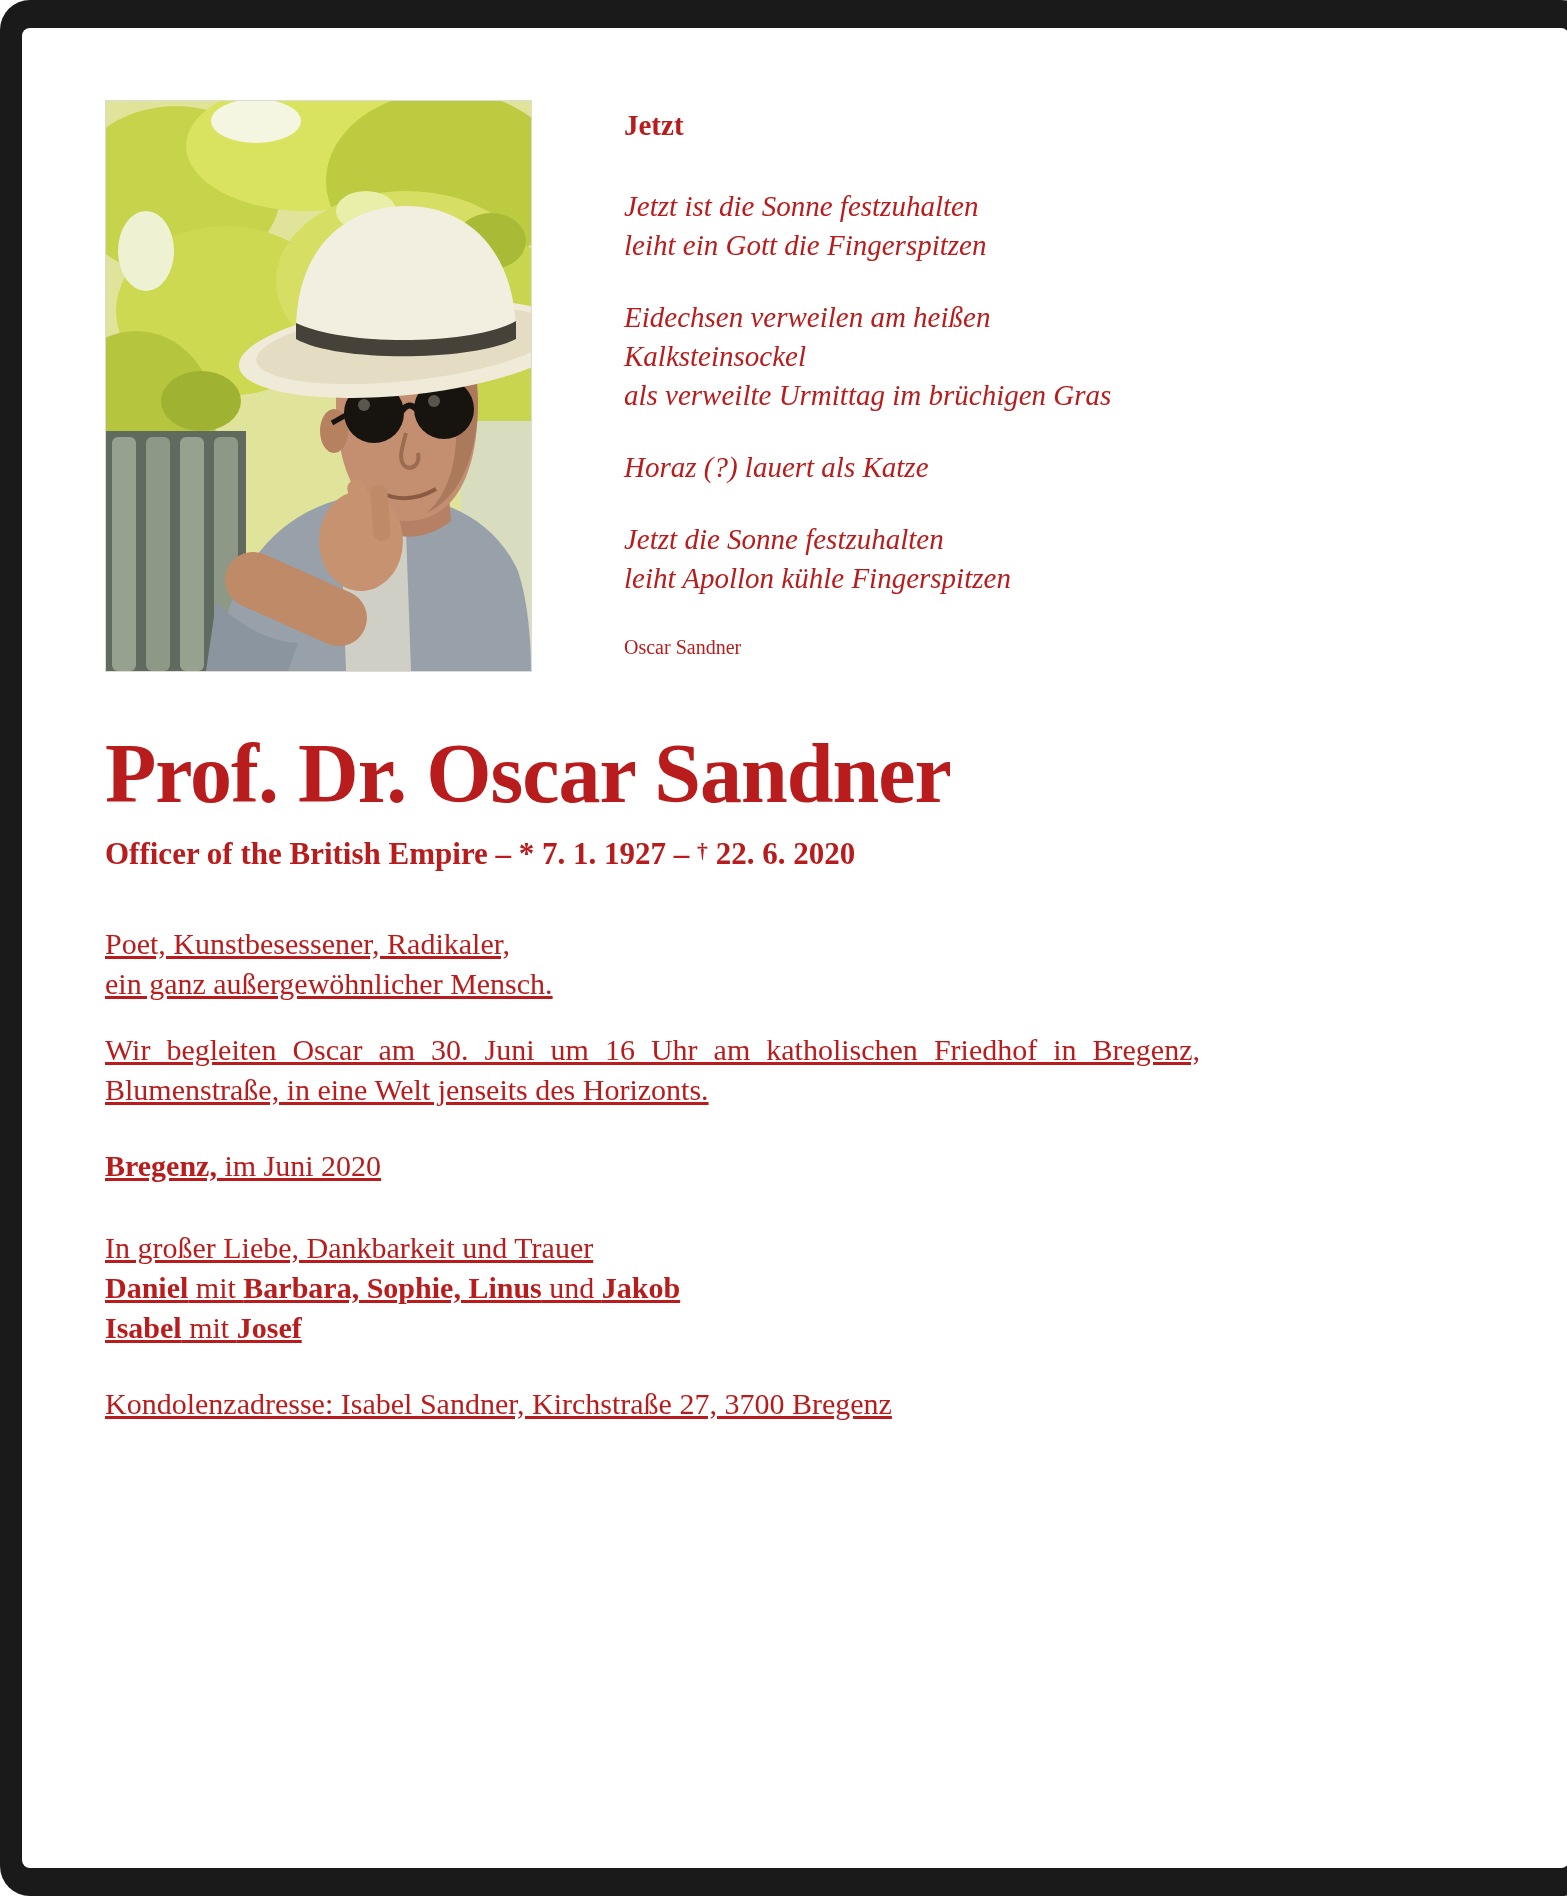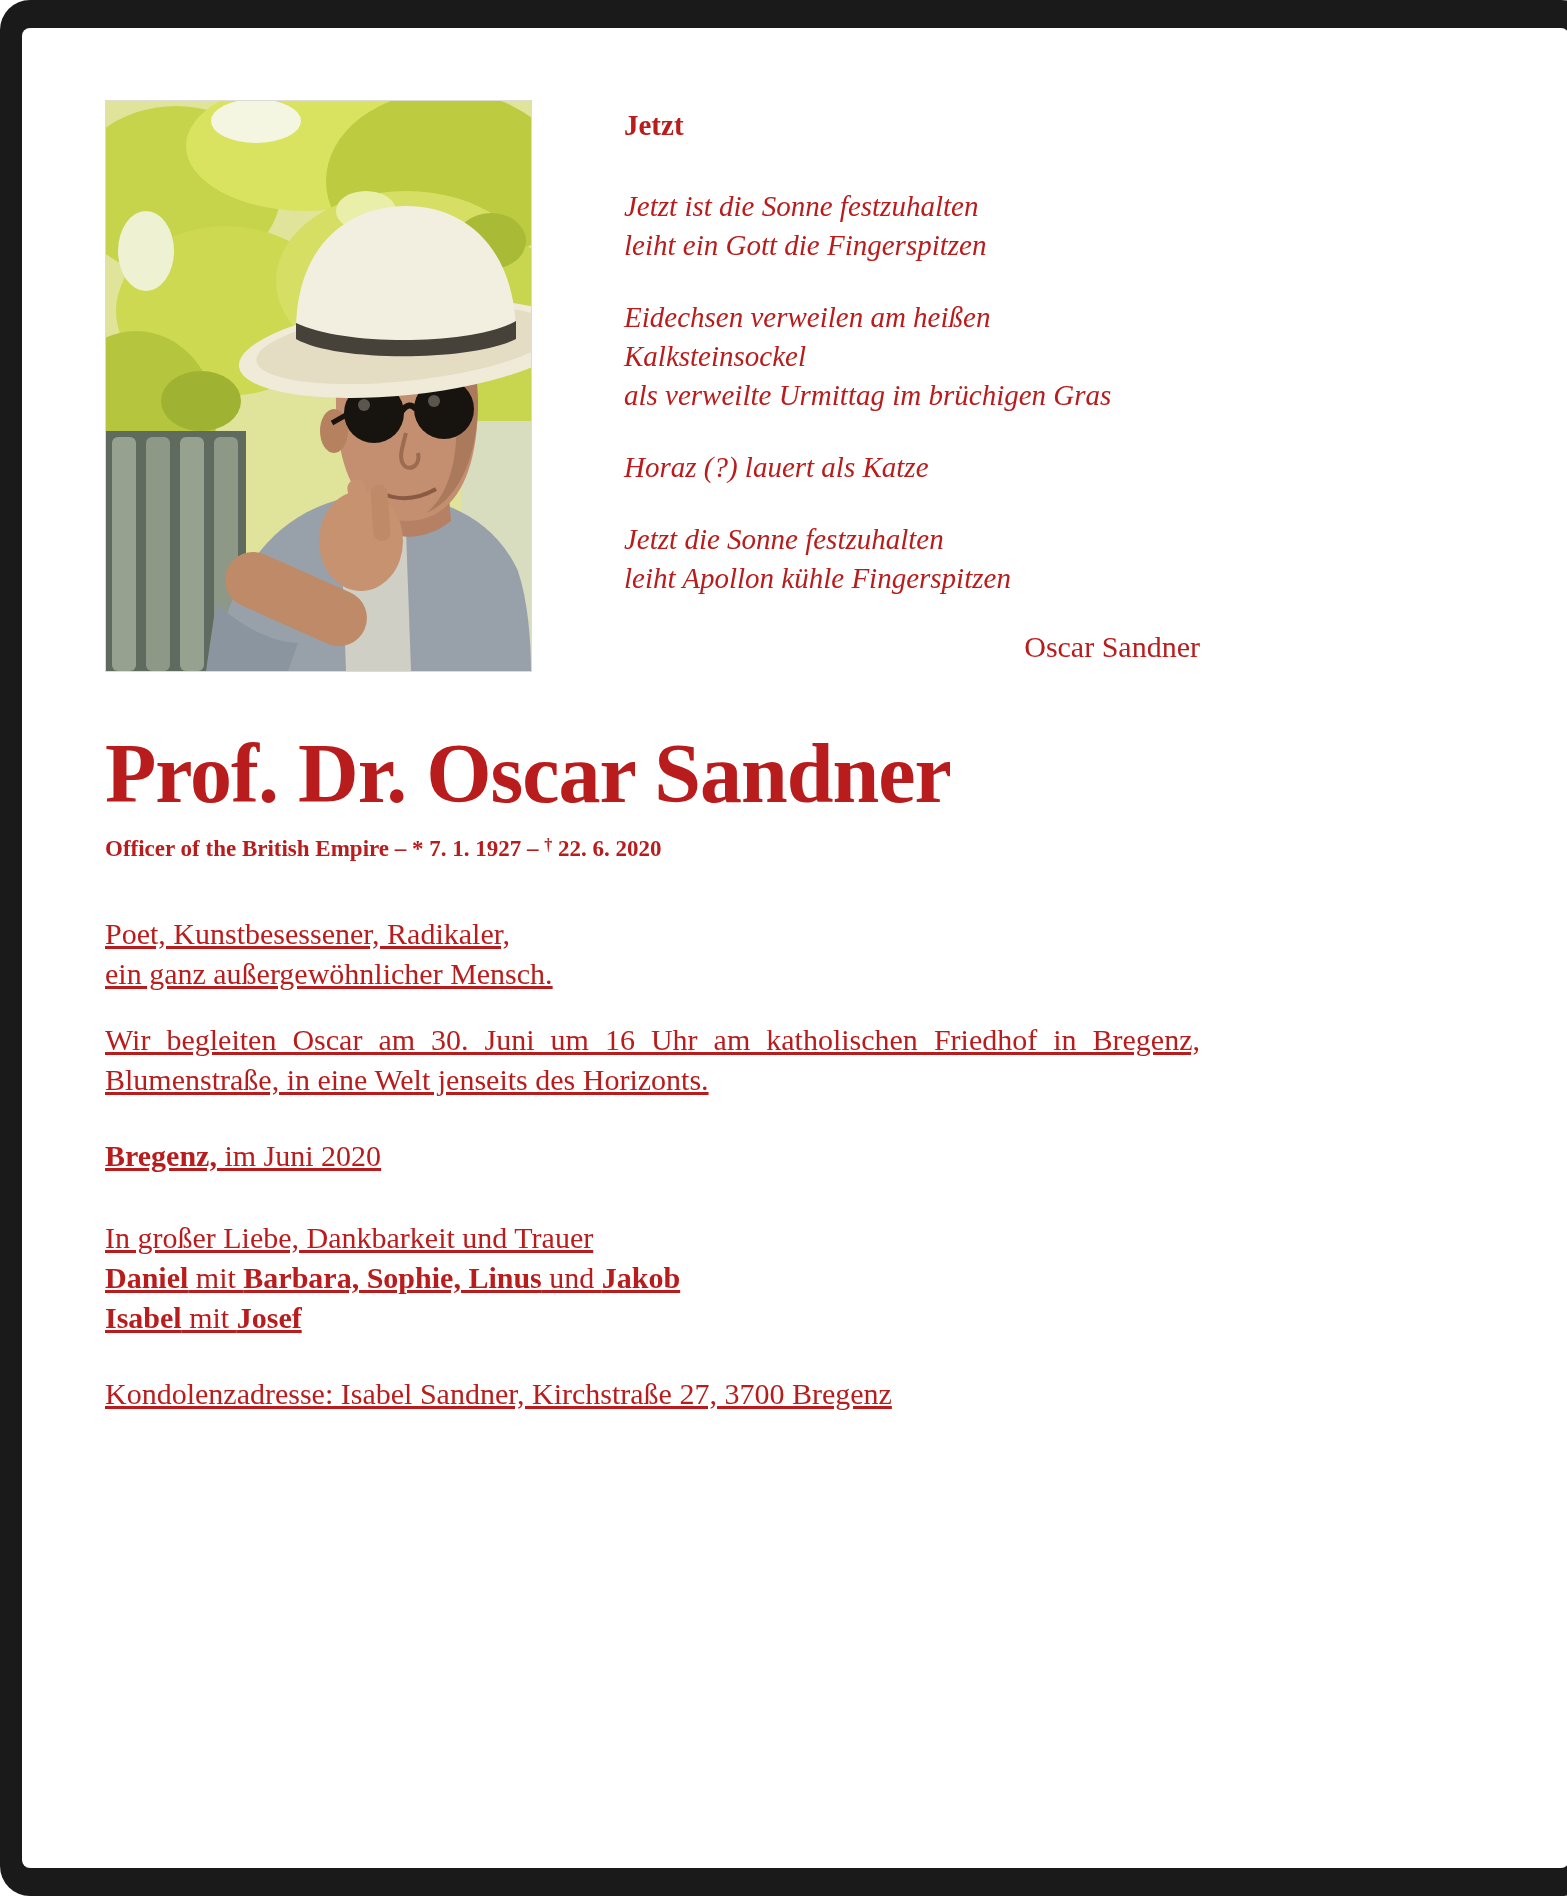--- a/index.html
+++ b/index.html
@@ -16,27 +16,27 @@
   .photo {
     flex:none; width:425px; height:570px;
     border:1px solid #dcdcd4; box-sizing:content-box; background:#dfe49a;
   }
   .photo svg { display:block; width:100%; height:100%; }
 
   .poem { margin-left:92px; flex:1; font-size:29px; line-height:39px; padding-top:6px; }
   .poem-title { font-weight:bold; margin:0 0 42px 0; }
   .stanza { margin:0 0 33px 0;font-style:italic; }
   .stanza .line { display:block; }
-  .poem-attribution { text-align:right; font-size:30px; line-height:32px; margin:4px 0 0 0; }
+  .poem-attribution { font-size:20px; line-height:32px; margin:4px 0 0 0; }
 
   .name {
     font-size:84px; line-height:1.0; font-weight:bold;
     margin:60px 0 0 0; letter-spacing:-1px;
   }
-  .subtitle { font-size:23px; font-weight:bold; margin:20px 0 0 0; }
+  .subtitle { font-size:31px; font-weight:bold; margin:20px 0 0 0; }
   .subtitle .dagger { font-size:70%; vertical-align:6px; }
 
   .body-text p { font-size:30px; line-height:40px; margin:0;text-decoration:underline; }
   .p1 { margin-top:52px !important; }
   .p2 { margin-top:26px !important; }
   .p3 { margin-top:26px !important; text-align:justify; }
   .dateline { margin-top:36px !important; }
   .closing { margin-top:42px !important; }
   .family-line { margin:0; }
   .family-line:first-of-type { margin-top:6px; }

